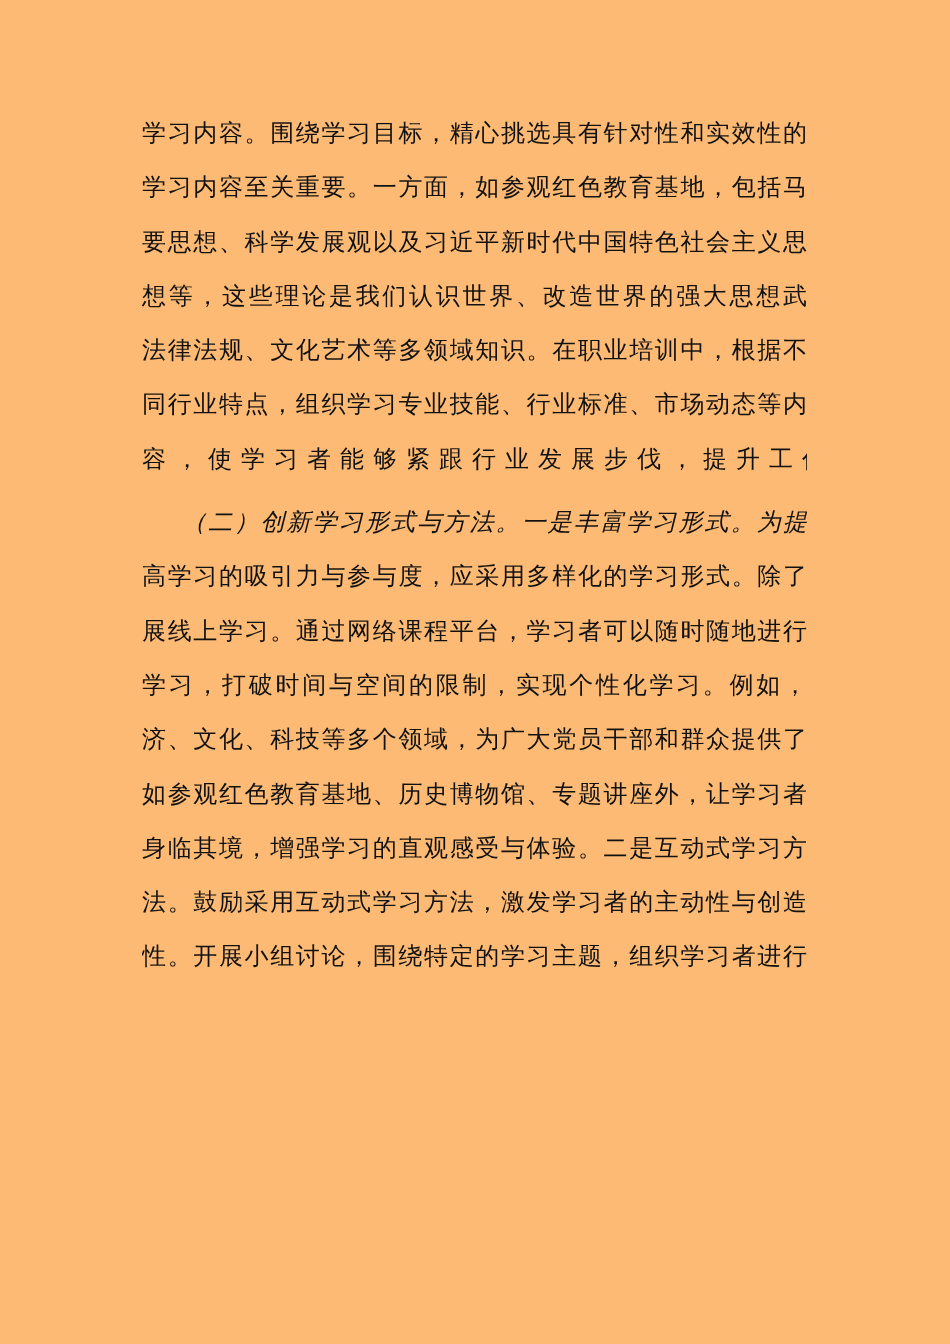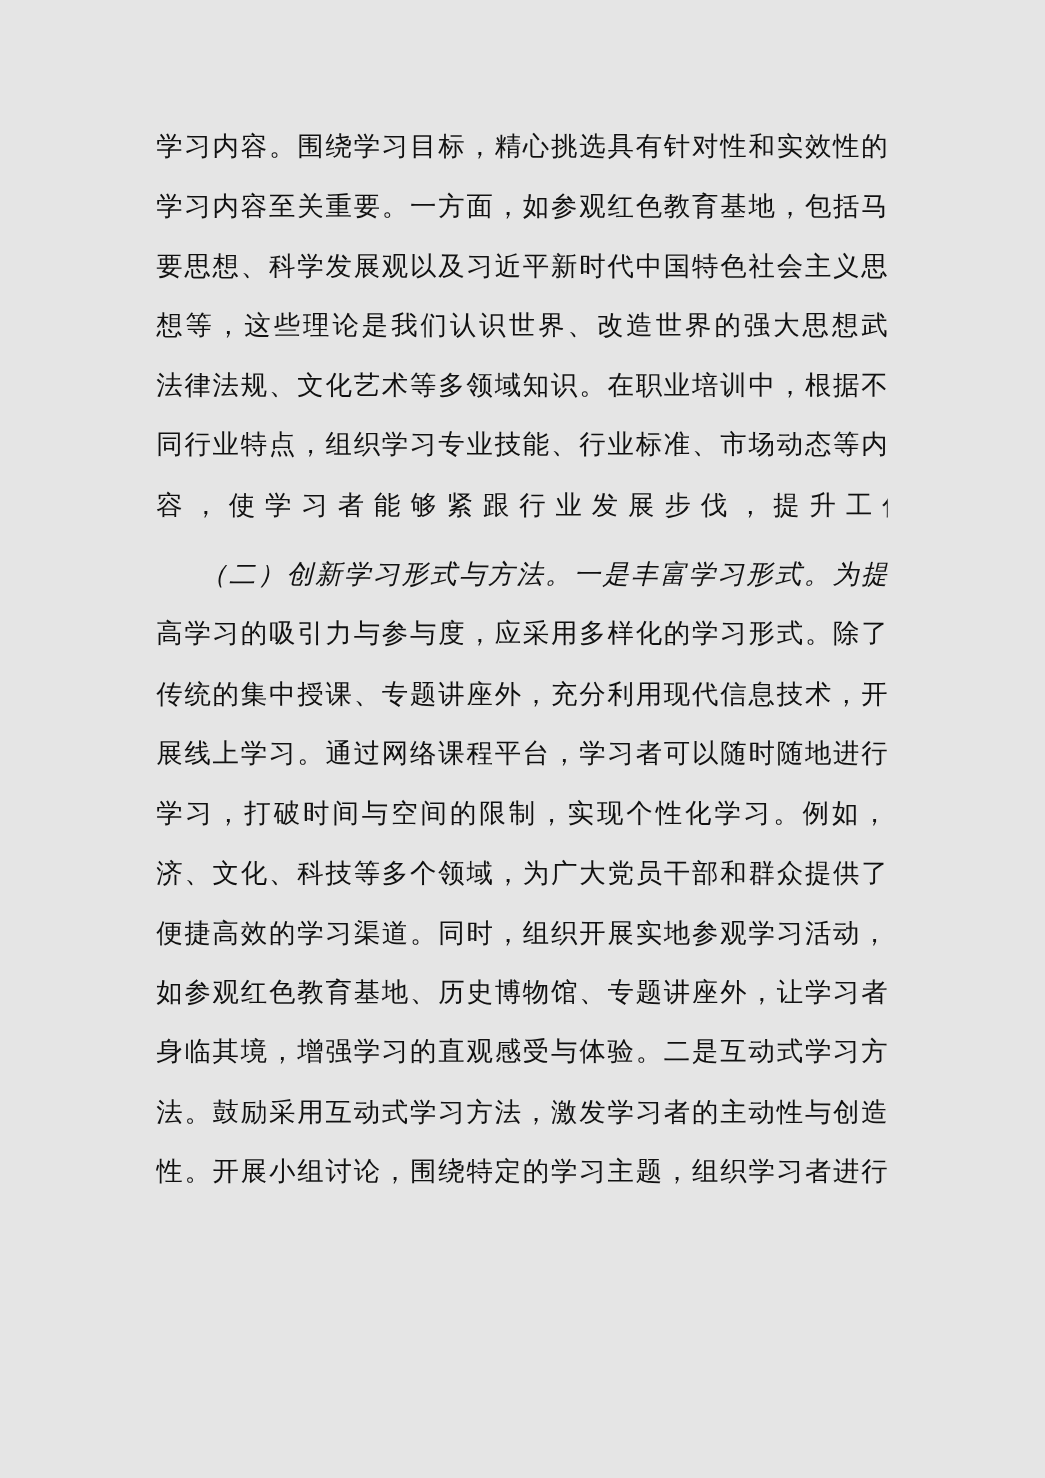--- a/index.html
+++ b/index.html
@@ -14,21 +14,21 @@
       overflow: hidden;
       font-family: "DejaVu Serif", "Liberation Serif", serif;
       color: #111111;
     }
     .page {
       position: absolute;
       left: 0;
       top: 0;
       width: 950px;
       height: 1344px;
-      background: #e5e5e5;
+      background: #fdba74;
     }
     .body-text {
       position: absolute;
       left: 142px;
       top: 106px;
       width: 665px;
     }
     .paragraph {
       margin: 0;
       padding: 0;
@@ -71,25 +71,23 @@
       <span class="line">要思想、科学发展观以及习近平新时代中国特色社会主义思</span>
       <span class="line">想等，这些理论是我们认识世界、改造世界的强大思想武</span>
       <span class="line">法律法规、文化艺术等多领域知识。在职业培训中，根据不</span>
       <span class="line">同行业特点，组织学习专业技能、行业标准、市场动态等内</span>
       <span class="line last">容，使学习者能够紧跟行业发展步伐，提升工作能力。</span>
     </p>
 
     <p class="paragraph">
       <span class="line indent">（二）创新学习形式与方法。一是丰富学习形式。为提</span>
       <span class="line">高学习的吸引力与参与度，应采用多样化的学习形式。除了</span>
-      <span class="line">传统的集中授课、专题讲座外，充分利用现代信息技术，开</span>
       <span class="line">展线上学习。通过网络课程平台，学习者可以随时随地进行</span>
       <span class="line">学习，打破时间与空间的限制，实现个性化学习。例如，</span>
       <span class="line">济、文化、科技等多个领域，为广大党员干部和群众提供了</span>
-      <span class="line">便捷高效的学习渠道。同时，组织开展实地参观学习活动，</span>
       <span class="line">如参观红色教育基地、历史博物馆、专题讲座外，让学习者</span>
       <span class="line">身临其境，增强学习的直观感受与体验。二是互动式学习方</span>
       <span class="line">法。鼓励采用互动式学习方法，激发学习者的主动性与创造</span>
       <span class="line">性。开展小组讨论，围绕特定的学习主题，组织学习者进行</span>
     </p>
 
   </div>
 </div>
 
 </body></html>

